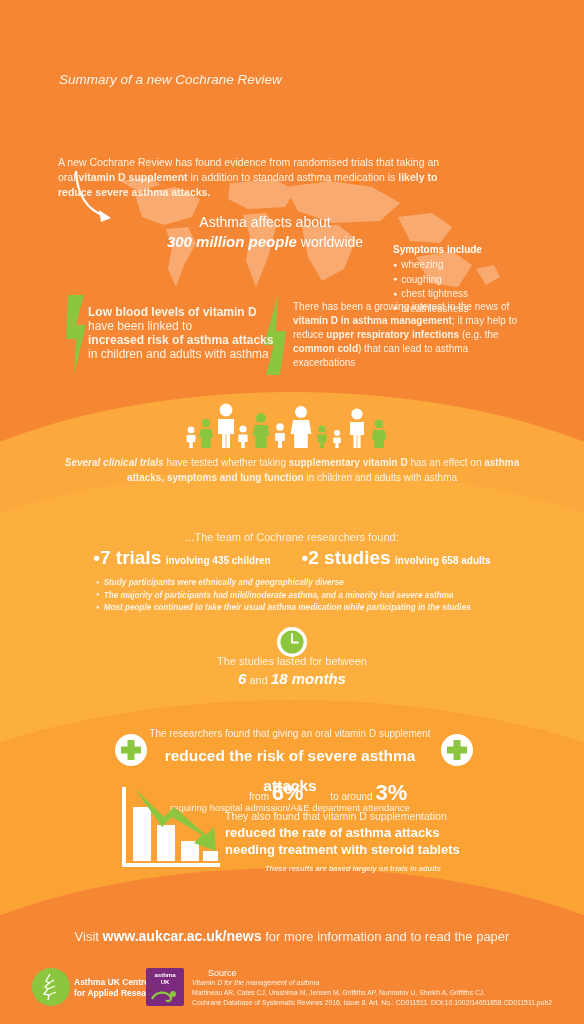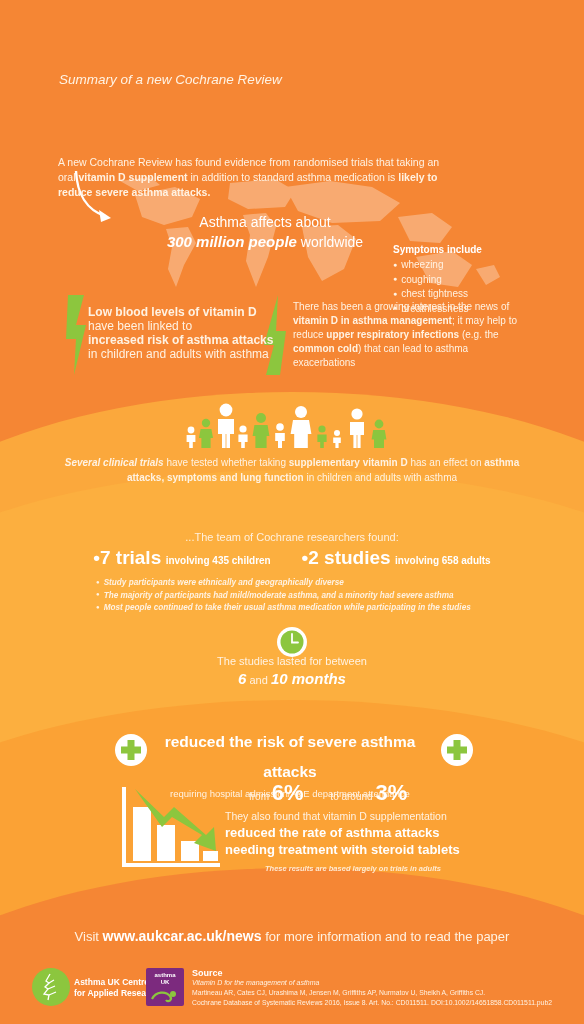--- a/index.html
+++ b/index.html
@@ -189,21 +189,21 @@
     width: 38px; height: 38px; background: #7C2A7E; border-radius: 2px;
   }
   #logo-asthmauk .lbl {
     position: absolute; left: 0; top: 4px; width: 38px;
     text-align: center; font-size: 6px; font-weight: bold;
     color: #FFFFFF; line-height: 6.5px;
   }
   #source {
     left: 192px; top: 968px; width: 380px; color: #FFF2E2;
   }
-  #source .hd { font-size: 9px; font-weight: bold; color: #FFFFFF; }
+  #source .hd { font-size: 9px; font-weight: normal; color: #FFFFFF; margin-left: 16px; }
   #source .ttl { font-size: 7px; font-style: italic; line-height: 10px; }
   #source .ln { font-size: 6.8px; line-height: 10px; }
 </style>
 </head>
 <body>
 
 <div id="page">
 
   <div class="band" id="band-mid"></div>
   <div class="band" id="band-mid2"></div>
@@ -336,33 +336,34 @@
     <li>Most people continued to take their usual asthma medication while participating in the studies</li>
   </ul>
 
   <svg id="clock-icon" width="32" height="32" viewBox="0 0 32 32">
     <circle cx="16" cy="16" r="15" fill="#FFFFFF"></circle>
     <circle cx="16" cy="16" r="11.5" fill="#8CC63E"></circle>
     <path d="M16 8 v8.5 h6" stroke="#FFFFFF" stroke-width="1.8" fill="none" stroke-linecap="round"></path>
   </svg>
   <div class="t" id="duration">
     <span>The studies lasted for between</span><br>
-    <span class="big">6</span><span> and </span><span class="big">10 months</span>
+    <span class="big">6</span><span> and </span><span class="big">18 months</span>
   </div>
 
   <svg id="cross-left" width="34" height="34" viewBox="0 0 34 34">
     <circle cx="17" cy="17" r="16" fill="#FFFFFF"></circle>
     <path d="M13.5 7 h7 v6.5 h6.5 v7 h-6.5 v6.5 h-7 v-6.5 h-6.5 v-7 h6.5 z" fill="#8CC63E"></path>
   </svg>
   <svg id="cross-right" width="34" height="34" viewBox="0 0 34 34">
     <circle cx="17" cy="17" r="16" fill="#FFFFFF"></circle>
     <path d="M13.5 7 h7 v6.5 h6.5 v7 h-6.5 v6.5 h-7 v-6.5 h-6.5 v-7 h6.5 z" fill="#8CC63E"></path>
   </svg>
 
   <div class="t" id="risk-block">
+    <div class="l1">The researchers found that giving an oral vitamin D supplement</div>
     <div class="l2">reduced the risk of severe asthma attacks</div>
     <div class="l3">requiring hospital admission/A&amp;E department attendance</div>
   </div>
 
   <svg id="barchart" width="104" height="90" viewBox="0 0 104 90">
     <path d="M6 4 v78 h96" stroke="#FFFFFF" stroke-width="4" fill="none"></path>
     <rect x="15" y="24" width="18" height="54" fill="#FFFFFF"></rect>
     <rect x="39" y="42" width="18" height="36" fill="#FFFFFF"></rect>
     <rect x="63" y="58" width="18" height="20" fill="#FFFFFF"></rect>
     <rect x="85" y="68" width="15" height="10" fill="#FFFFFF"></rect>

